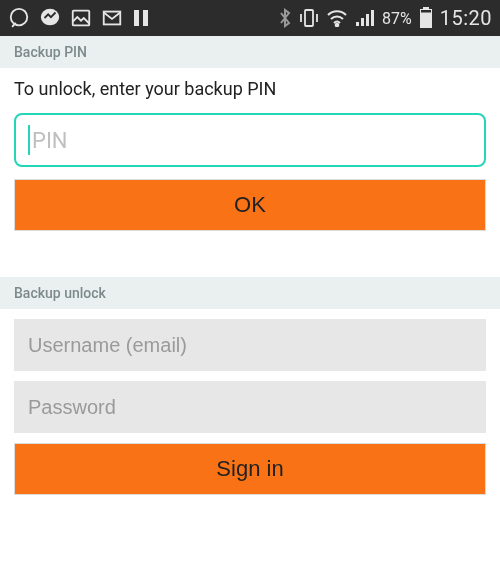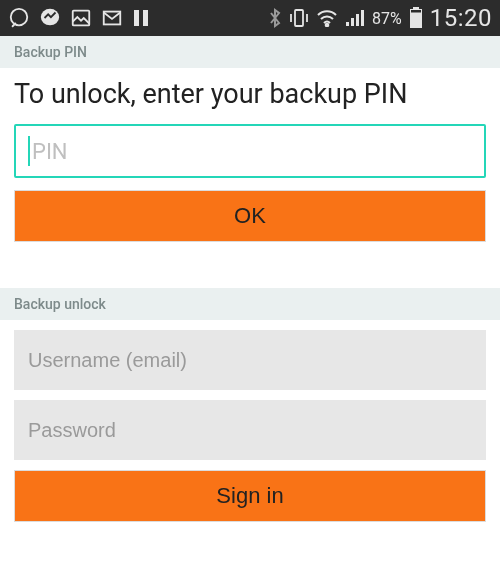--- a/index.html
+++ b/index.html
@@ -13,47 +13,47 @@
       height: 36px;
       background: #2c2c2c;
       color: #e5e5e5;
       display: flex;
       align-items: center;
       padding: 0 8px;
       font-size: 18px;
     }
     .status-left { display: flex; align-items: center; gap: 9px; }
     .status-right { margin-left: auto; display: flex; align-items: center; gap: 7px; }
-    .status-time { font-size: 24px; font-weight: 400; letter-spacing: 0.5px; }
+    .status-time { font-size: 20px; font-weight: 400; letter-spacing: 0.5px; }
     .status-batt-pct { font-size: 16px; }
     .status-icon svg { display: block; }
 
     
     .section-header {
       background: #eaf0f0;
       color: #7d8a8a;
       font-size: 14px;
       font-weight: 500;
       padding: 8px 14px;
     }
     
     .section-body {
       padding: 10px 14px 16px;
     }
     .instruction {
       color: #222;
-      font-size: 27px;
+      font-size: 18px;
       margin-bottom: 14px;
     }
     
     .pin-input {
       width: 100%;
       height: 54px;
       border: 2px solid #24d6b8;
-      border-radius: 2px;
+      border-radius: 8px;
       font-size: 22px;
       color: #333;
       padding: 0 12px;
       outline: none;
       margin-bottom: 12px;
       position: relative;
     }
     .pin-input .caret {
       position: absolute;
       left: 12px;
@@ -64,21 +64,21 @@
     }
     .pin-input .ph {
       color: #bfbfbf;
       position: absolute;
       left: 16px;
       top: 50%;
       transform: translateY(-50%);
     }
     .flat-input {
       width: 100%;
-      height: 60px;
+      height: 52px;
       background: #e7e7e7;
       border: none;
       color: #333;
       font-size: 20px;
       padding: 0 14px;
       margin-bottom: 10px;
     }
     .flat-input::placeholder { color: #9a9a9a; }
     .btn {
       width: 100%;

